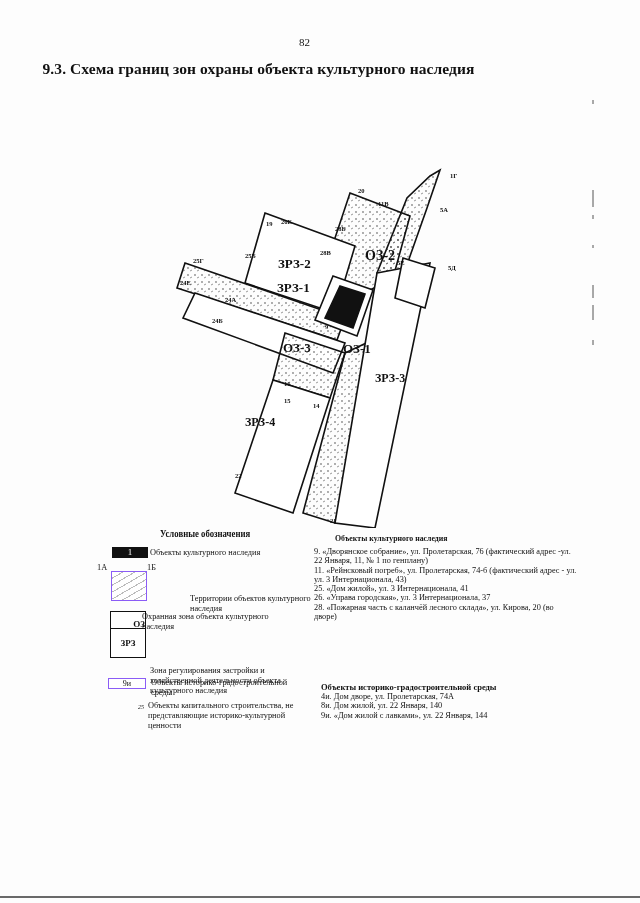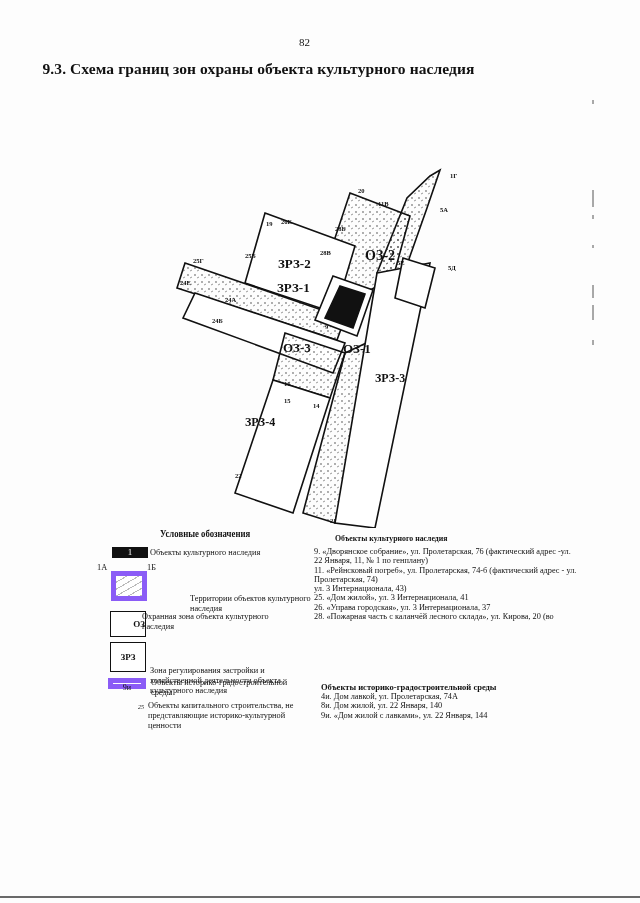--- a/index.html
+++ b/index.html
@@ -3,21 +3,21 @@
 <meta charset="utf-8">
 <style>
   * { margin:0; padding:0; box-sizing:border-box; }
   html, body { width:640px; height:903px; background:#fdfdfd; overflow:hidden; }
   body { position:relative; font-family:"Liberation Serif", "DejaVu Serif", serif; color:#111; }
   .page-number { position:absolute; top:36px; left:0; width:569px; text-align:center; font-size:11px;padding-left:40px; }
   .page-title { position:absolute; top:60px; left:0; width:517px; text-align:center; font-size:15.5px; font-weight:bold; letter-spacing:0.1px; }
   .map { position:absolute; left:165px; top:168px; width:315px; height:360px; }
   .legend-title { position:absolute; left:160px; top:529px; font-size:9.5px; font-weight:bold; transform:scaleX(0.92); transform-origin:left; }
   .legend-item { position:absolute; font-size:8.3px; line-height:10px; }
-  .sym { position:absolute; border:5px solid #8b5cf6; background:#fff; }
+  .sym { position:absolute; border:1px solid #8b5cf6; background:#fff; }
   .sym-black { background:#111; color:#fff; text-align:center; font-size:9px; line-height:11px; border:none; }
   .sym-box { text-align:center; font-weight:bold; font-size:9px; border:1.3px solid #111; }
   .objects-title { position:absolute; left:335px; top:533px; font-size:8.5px; font-weight:bold; transform:scaleX(0.92); transform-origin:left; }
   .objects-list { position:absolute; left:314px; top:547px; width:300px; font-size:8.3px; line-height:9.3px; }
   .objects-list div { white-space:nowrap; overflow:visible; }
   .hist-title { position:absolute; left:321px; top:682px; font-size:8.5px; font-weight:bold; }
   .hist-list { position:absolute; left:321px; top:692px; font-size:8.3px; line-height:9.3px; }
   .footer-line { position:absolute; left:0; top:896px; width:640px; height:2px; background:#444; opacity:0.8; }
   .edge-marks { position:absolute; left:590px; top:95px; width:6px; height:300px; }
 </style>
@@ -99,44 +99,44 @@
 <div class="legend-item" style="left:150px;top:548px;">Объекты культурного наследия</div>
 
 <div class="legend-item" style="left:97px;top:563px;">1А</div>
 <div class="legend-item" style="left:147px;top:563px;">1Б</div>
 <div class="sym" style="left:111px;top:571px;width:36px;height:30px;background:repeating-linear-gradient(150deg,#fff 0 5px,#bbb 5px 6px);"></div>
 <div class="legend-item" style="left:150px;top:594px;width:150px;margin-left:40px;">Территории объектов культурного наследия</div>
 
 <div class="sym sym-box" style="left:110px;top:611px;width:36px;height:26px;line-height:24px;text-align:right;">ОЗ</div>
 <div class="legend-item" style="left:142px;top:612px;width:150px;">Охранная зона объекта культурного наследия</div>
 
-<div class="sym sym-box" style="left:110px;top:642px;width:36px;height:30px;line-height:28px;">ЗРЗ</div>
+<div class="sym sym-box" style="left:110px;top:628px;width:36px;height:30px;line-height:28px;">ЗРЗ</div>
 <div class="legend-item" style="left:150px;top:666px;width:150px;">Зона регулирования застройки и хозяйственной деятельности объекта культурного наследия</div>
 
 <div class="sym" style="left:108px;top:678px;width:38px;height:11px;text-align:center;font-size:8px;line-height:10px;">9и</div>
 <div class="legend-item" style="left:151px;top:678px;width:150px;">Объекты историко-градостроительной среды</div>
 
 <div class="legend-item" style="left:138px;top:702px;font-size:6px;font-style:italic;">25</div>
 <div class="legend-item" style="left:148px;top:701px;width:158px;">Объекты капитального строительства, не представляющие историко-культурной ценности</div>
 
 <div class="objects-title">Объекты культурного наследия</div>
 <div class="objects-list">
   <div>9. «Дворянское собрание», ул. Пролетарская, 76  (фактический адрес -ул.</div>
   <div>22 Января, 11, № 1 по генплану)</div>
   <div>11. «Рейнсковый погреб», ул. Пролетарская, 74-б (фактический адрес - ул.</div>
-  <div>Пролетарская, 74)</div>
   <div>ул. 3 Интернационала, 43)</div>
   <div>25. «Дом жилой», ул. 3 Интернационала, 41</div>
   <div>26. «Управа городская», ул. 3 Интернационала, 37</div>
   <div>28. «Пожарная часть с каланчёй лесного склада», ул. Кирова, 20 (во</div>
+  <div>дворе)</div>
 </div>
 
 <div class="hist-title">Объекты историко-градостроительной среды</div>
 <div class="hist-list">
-  <div>4и. Дом лавкой, ул. Пролетарская, 74А</div>
+  <div>4и. Дом дворе, ул. Пролетарская, 74А</div>
   <div>8и. Дом жилой, ул. 22 Января, 140</div>
   <div>9и. «Дом жилой с лавками», ул. 22 Января, 144</div>
 </div>
 
 <svg class="edge-marks" viewBox="0 0 6 300">
   <g stroke="#555" stroke-width="1">
     <line x1="3" y1="5" x2="3" y2="9"></line>
       <line x1="3" y1="95" x2="3" y2="112"></line>
     <line x1="3" y1="120" x2="3" y2="124"></line>
       <line x1="3" y1="150" x2="3" y2="153"></line>

